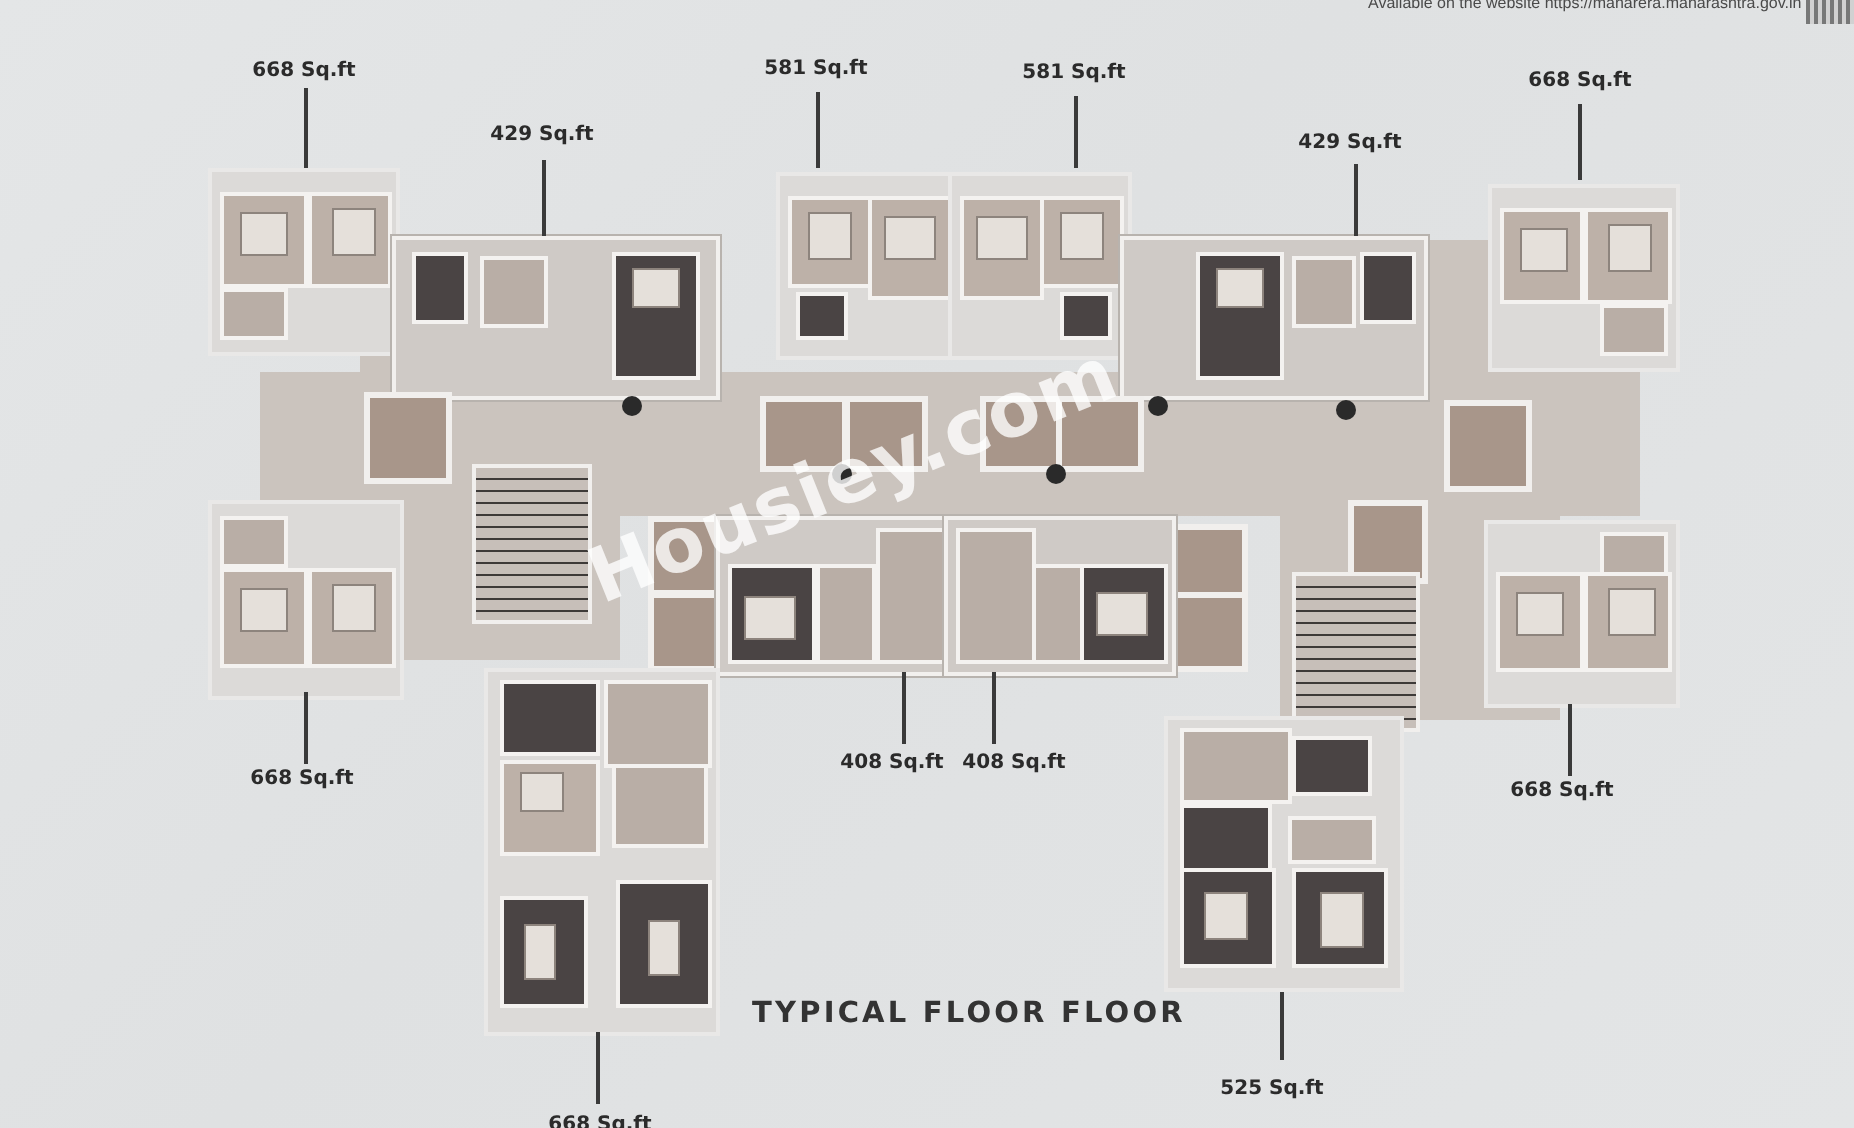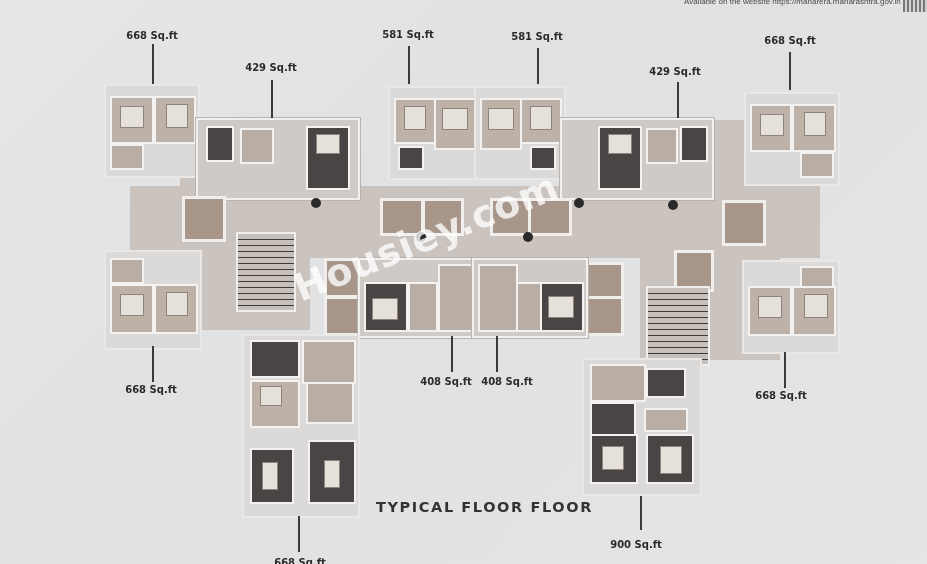--- a/index.html
+++ b/index.html
@@ -235,18 +235,18 @@
 <div class="leader" style="left:451px;top:336px;height:36px;"></div>
 <div class="area-label" style="left:446px;top:376px;">408 Sq.ft</div>
 
 <div class="leader" style="left:496px;top:336px;height:36px;"></div>
 <div class="area-label" style="left:507px;top:376px;">408 Sq.ft</div>
 
 <div class="leader" style="left:784px;top:352px;height:36px;"></div>
 <div class="area-label" style="left:781px;top:390px;">668 Sq.ft</div>
 
 <div class="leader" style="left:640px;top:496px;height:34px;"></div>
-<div class="area-label" style="left:636px;top:539px;">900 Sq.ft</div>
+<div class="area-label" style="left:636px;top:539px;">525 Sq.ft</div>
 
 <div class="leader" style="left:298px;top:516px;height:36px;"></div>
 <div class="area-label" style="left:300px;top:557px;">668 Sq.ft</div>
 
 <div class="title">TYPICAL FLOOR FLOOR</div>
 
 </body></html>

